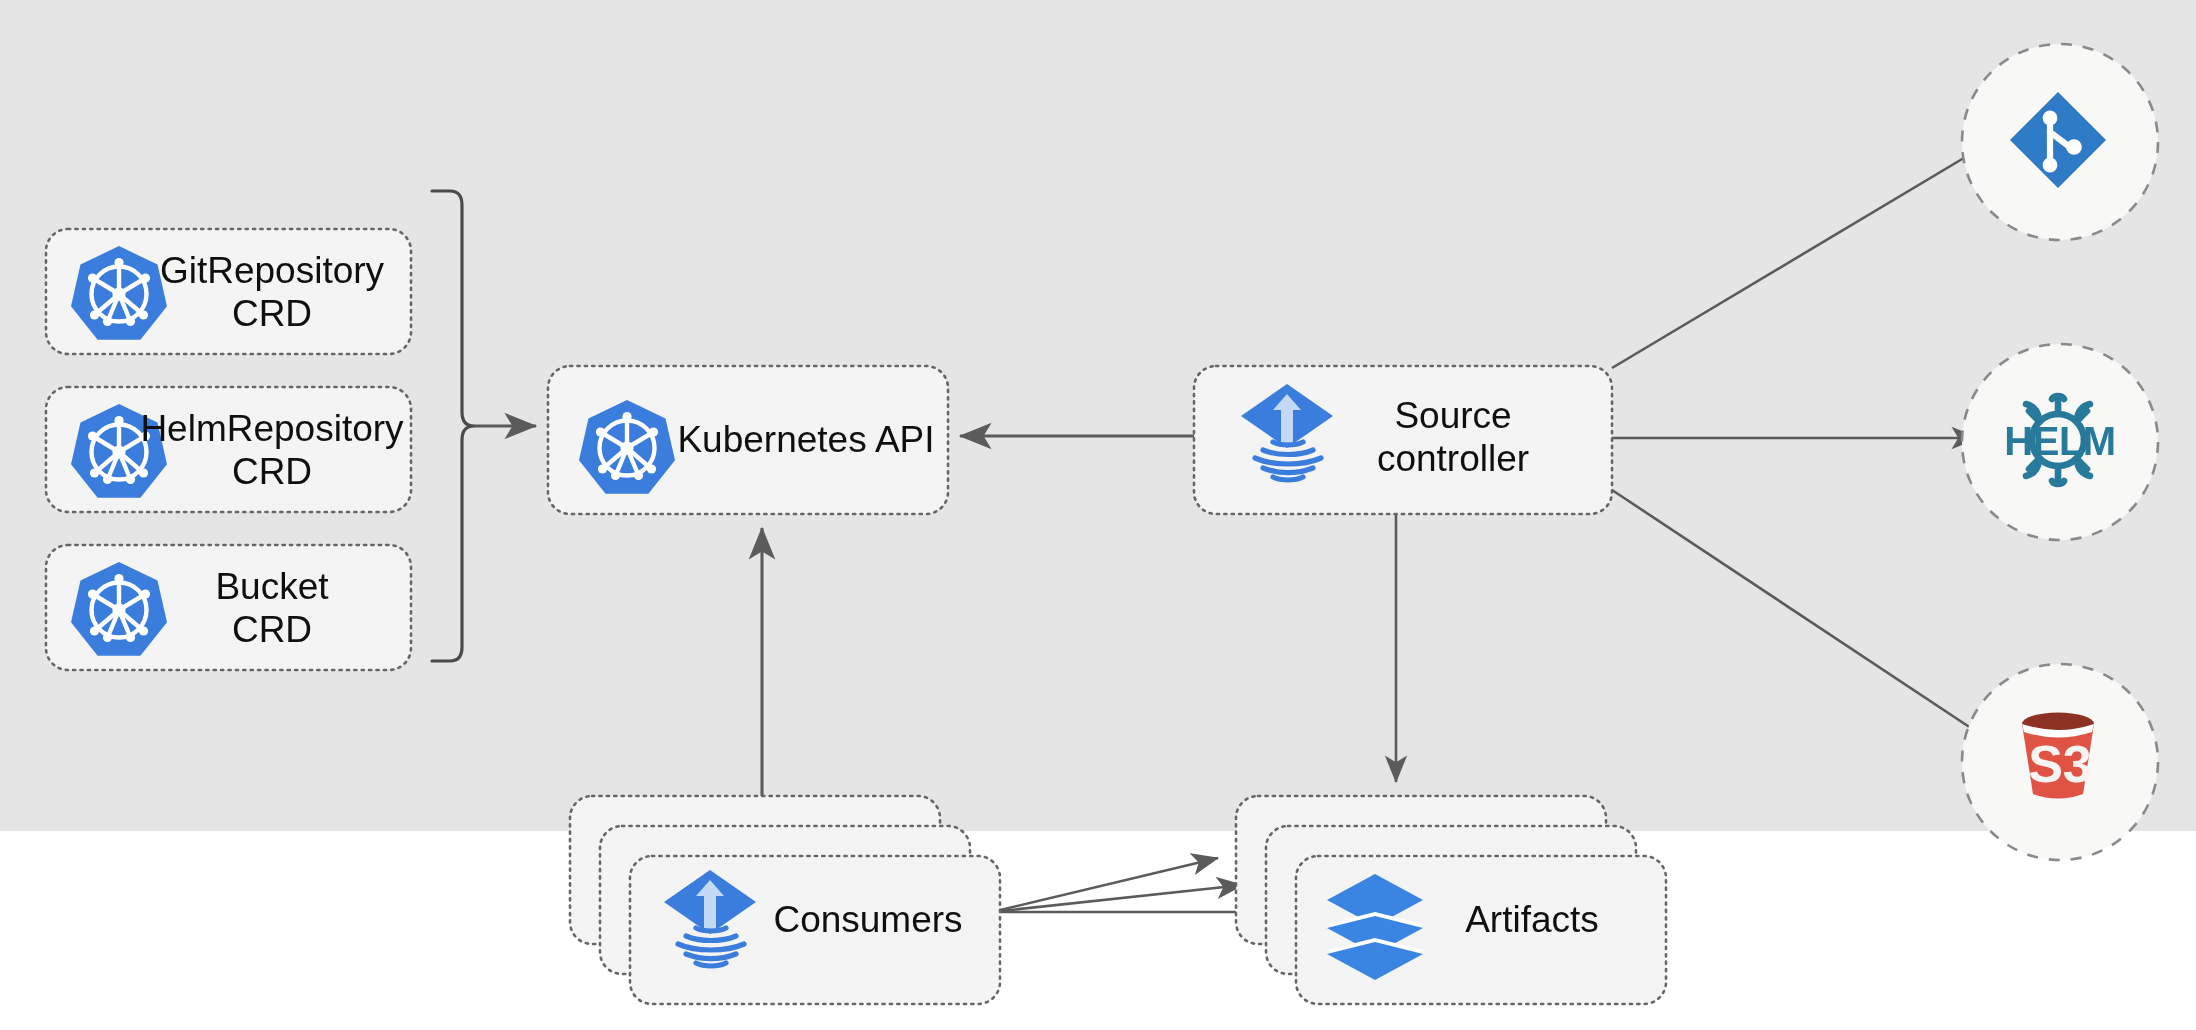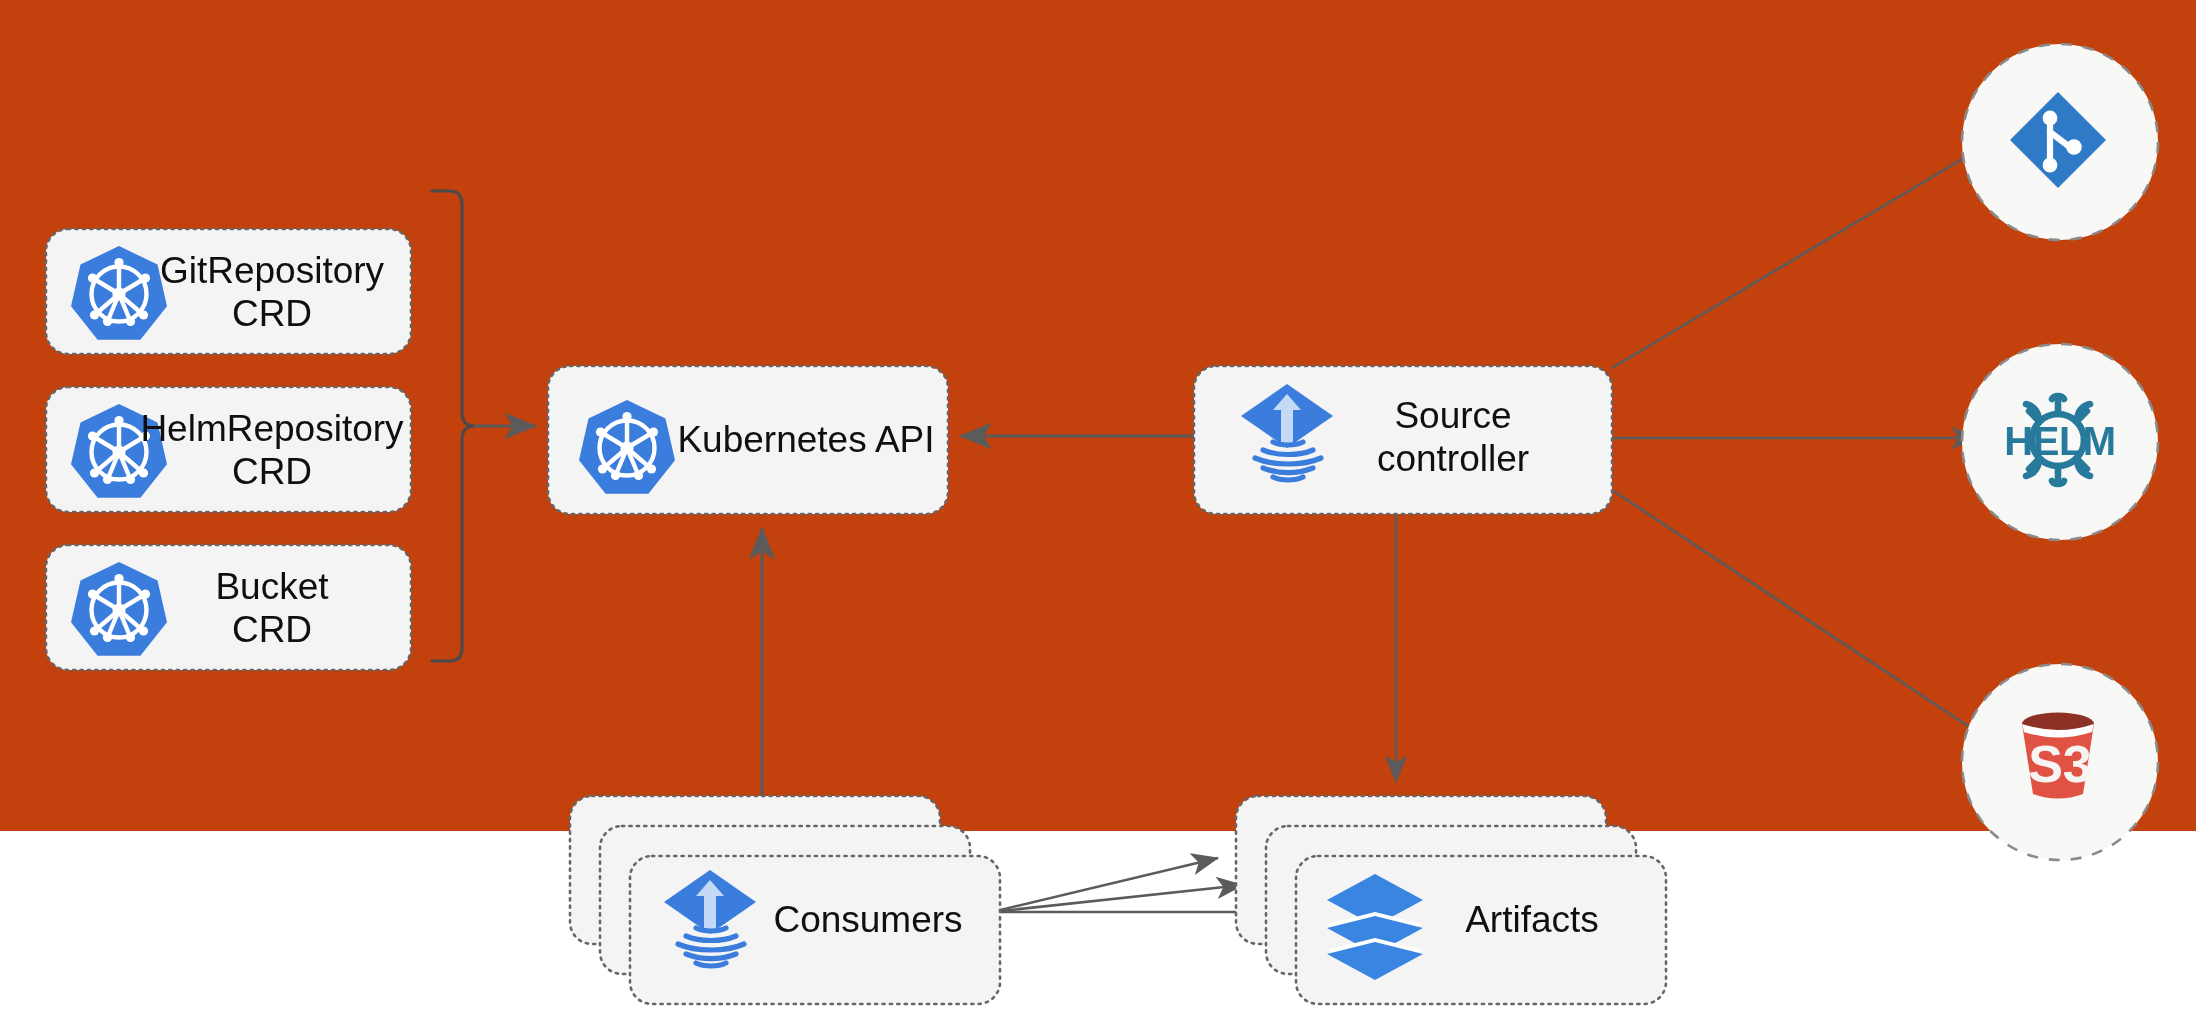--- a/index.html
+++ b/index.html
@@ -10,21 +10,21 @@
   body {
     width: 2196px;
     height: 1030px;
     font-family: "Liberation Sans", sans-serif;
     overflow: hidden;
   }
   #diagram-root {
     position: relative;
     width: 2196px;
     height: 831px;
-    background: #c2410c;
+    background: #e5e5e5;
   }
   svg.canvas {
     position: absolute;
     top: 0;
     left: 0;
     width: 2196px;
     height: 1030px;
   }
   .node-label {
     font-family: "Liberation Sans", sans-serif;

